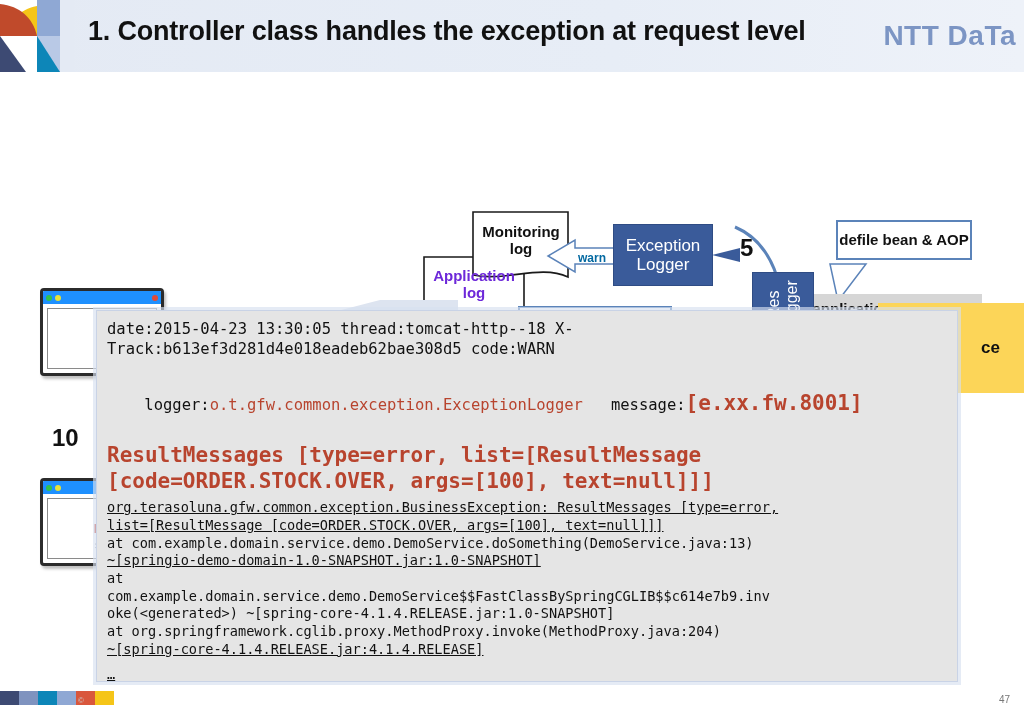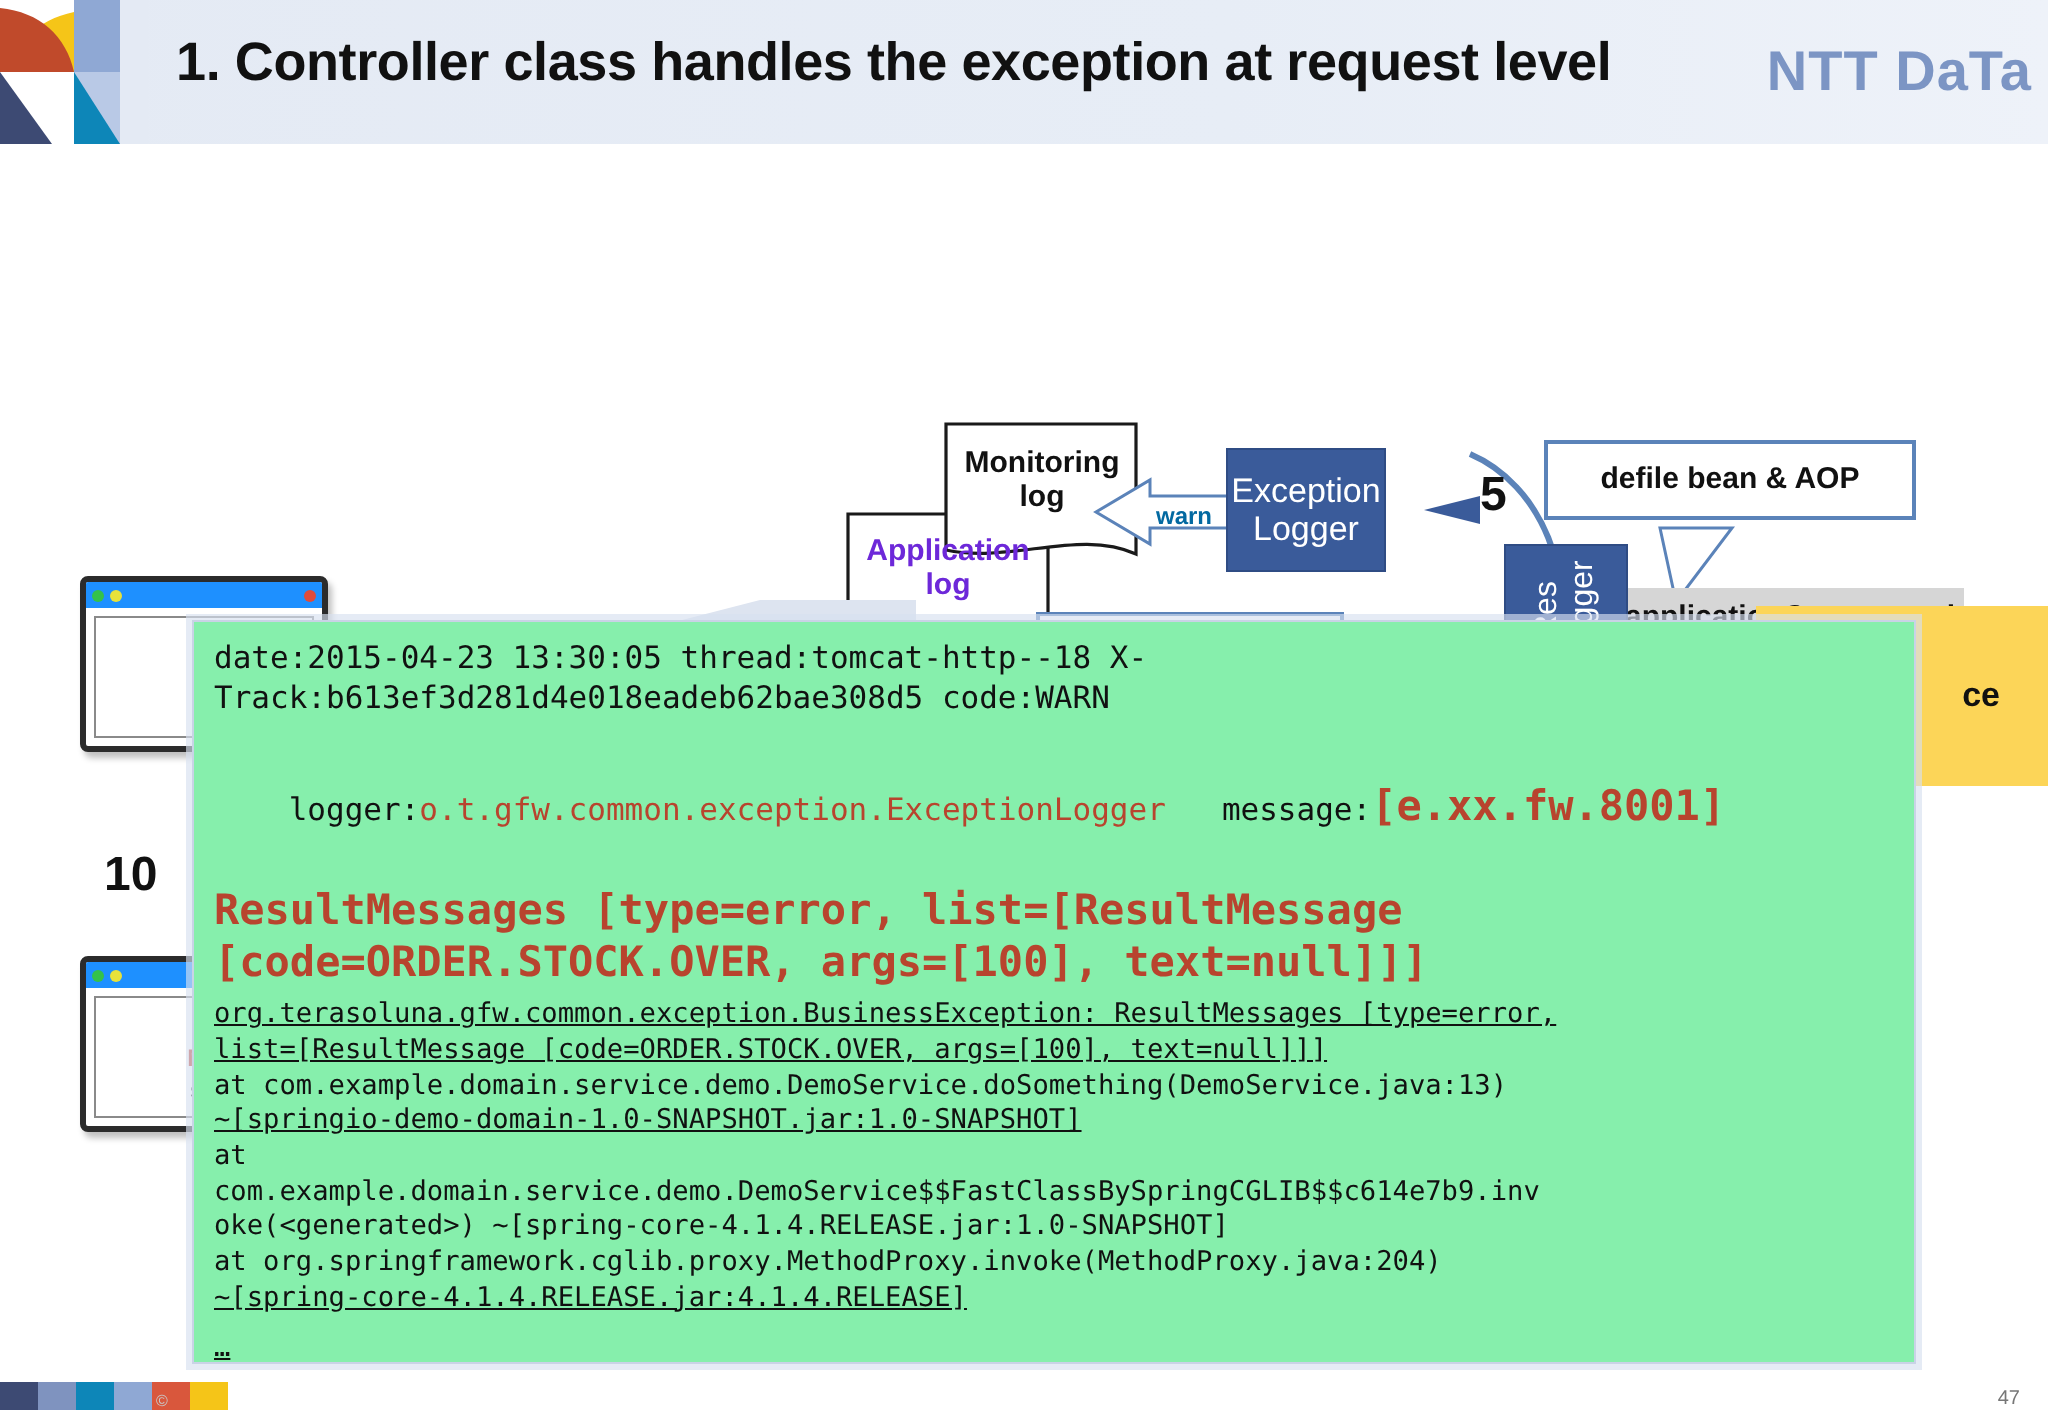--- a/index.html
+++ b/index.html
@@ -44,21 +44,21 @@
   .browser{position:absolute;background:#ffffff;border:3px solid #2b2b2b;border-radius:4px;
            box-shadow:2px 3px 3px rgba(0,0,0,.25);overflow:hidden;}
   .browser .bar{height:13px;background:#1e90ff;display:flex;align-items:center;padding:0 3px;gap:3px;}
   .browser .dot{width:6px;height:6px;border-radius:50%;}
   .browser .body{position:absolute;left:4px;right:4px;top:17px;bottom:4px;background:#fff;
                  border:1px solid #8a8a8a;display:flex;align-items:center;justify-content:center;
                  text-align:center;font-size:12px;font-weight:bold;}
   
   #logpanel{
     position:absolute;left:96px;top:310px;width:862px;height:372px;
-    background:#86efac;border:1px solid #c9d3e6;
+    background:#e5e5e5;border:1px solid #c9d3e6;
     box-shadow:0 0 0 3px rgba(215,224,240,.65);
     overflow:hidden;
     font-family:"DejaVu Sans Mono", monospace;
     padding:8px 10px 0 10px;box-sizing:border-box;
   }
   .logline{color:#111;white-space:pre-wrap;word-break:break-all;}
   .l-head{font-size:15.5px;line-height:1.30;}
   .l-mid{font-size:15.5px;line-height:1.42;}
   .red{color:#b8442e;}
   .red-big{color:#b8442e;font-size:21px;font-weight:bold;line-height:1.22;}
@@ -127,28 +127,28 @@
 log</span>
   </div>
 
   <div class="dbox" style="left:424px;top:186px;width:100px;height:54px;font-size:15px;font-weight:bold;color:#6d28d9;flex-direction:column;">
     <span style="white-space:pre-line;">Application
 log</span>
   </div>
 
   <div class="warnlbl" style="left:578px;top:179px;">warn</div>
 
-  <div class="dbox blue" style="left:613px;top:152px;width:80px;height:62px;flex-direction:column;">
+  <div class="dbox blue" style="left:613px;top:152px;width:100px;height:62px;flex-direction:column;">
     <span style="white-space:pre-line;">Exception
 Logger</span>
   </div>
 
   <div class="num" style="left:740px;top:162px;">5</div>
 
-  <div class="dbox callout" style="left:772px;top:148px;width:186px;height:40px;text-align:center;">defile bean &amp; AOP</div>
+  <div class="dbox callout" style="left:836px;top:148px;width:136px;height:40px;text-align:center;">defile bean &amp; AOP</div>
 
   <div class="dbox" style="left:810px;top:222px;width:170px;height:30px;font-size:15px;font-weight:bold;color:#111;">applicationContext.xml</div>
 
   <div class="dbox callout" style="left:518px;top:234px;width:154px;height:52px;flex-direction:column;">
     <span style="white-space:pre-line;">catch
 BusinessException</span>
   </div>
 
   <div class="dbox blue" style="left:752px;top:200px;width:62px;height:66px;flex-direction:column;
        writing-mode:vertical-rl;transform:rotate(180deg);font-size:16px;">

